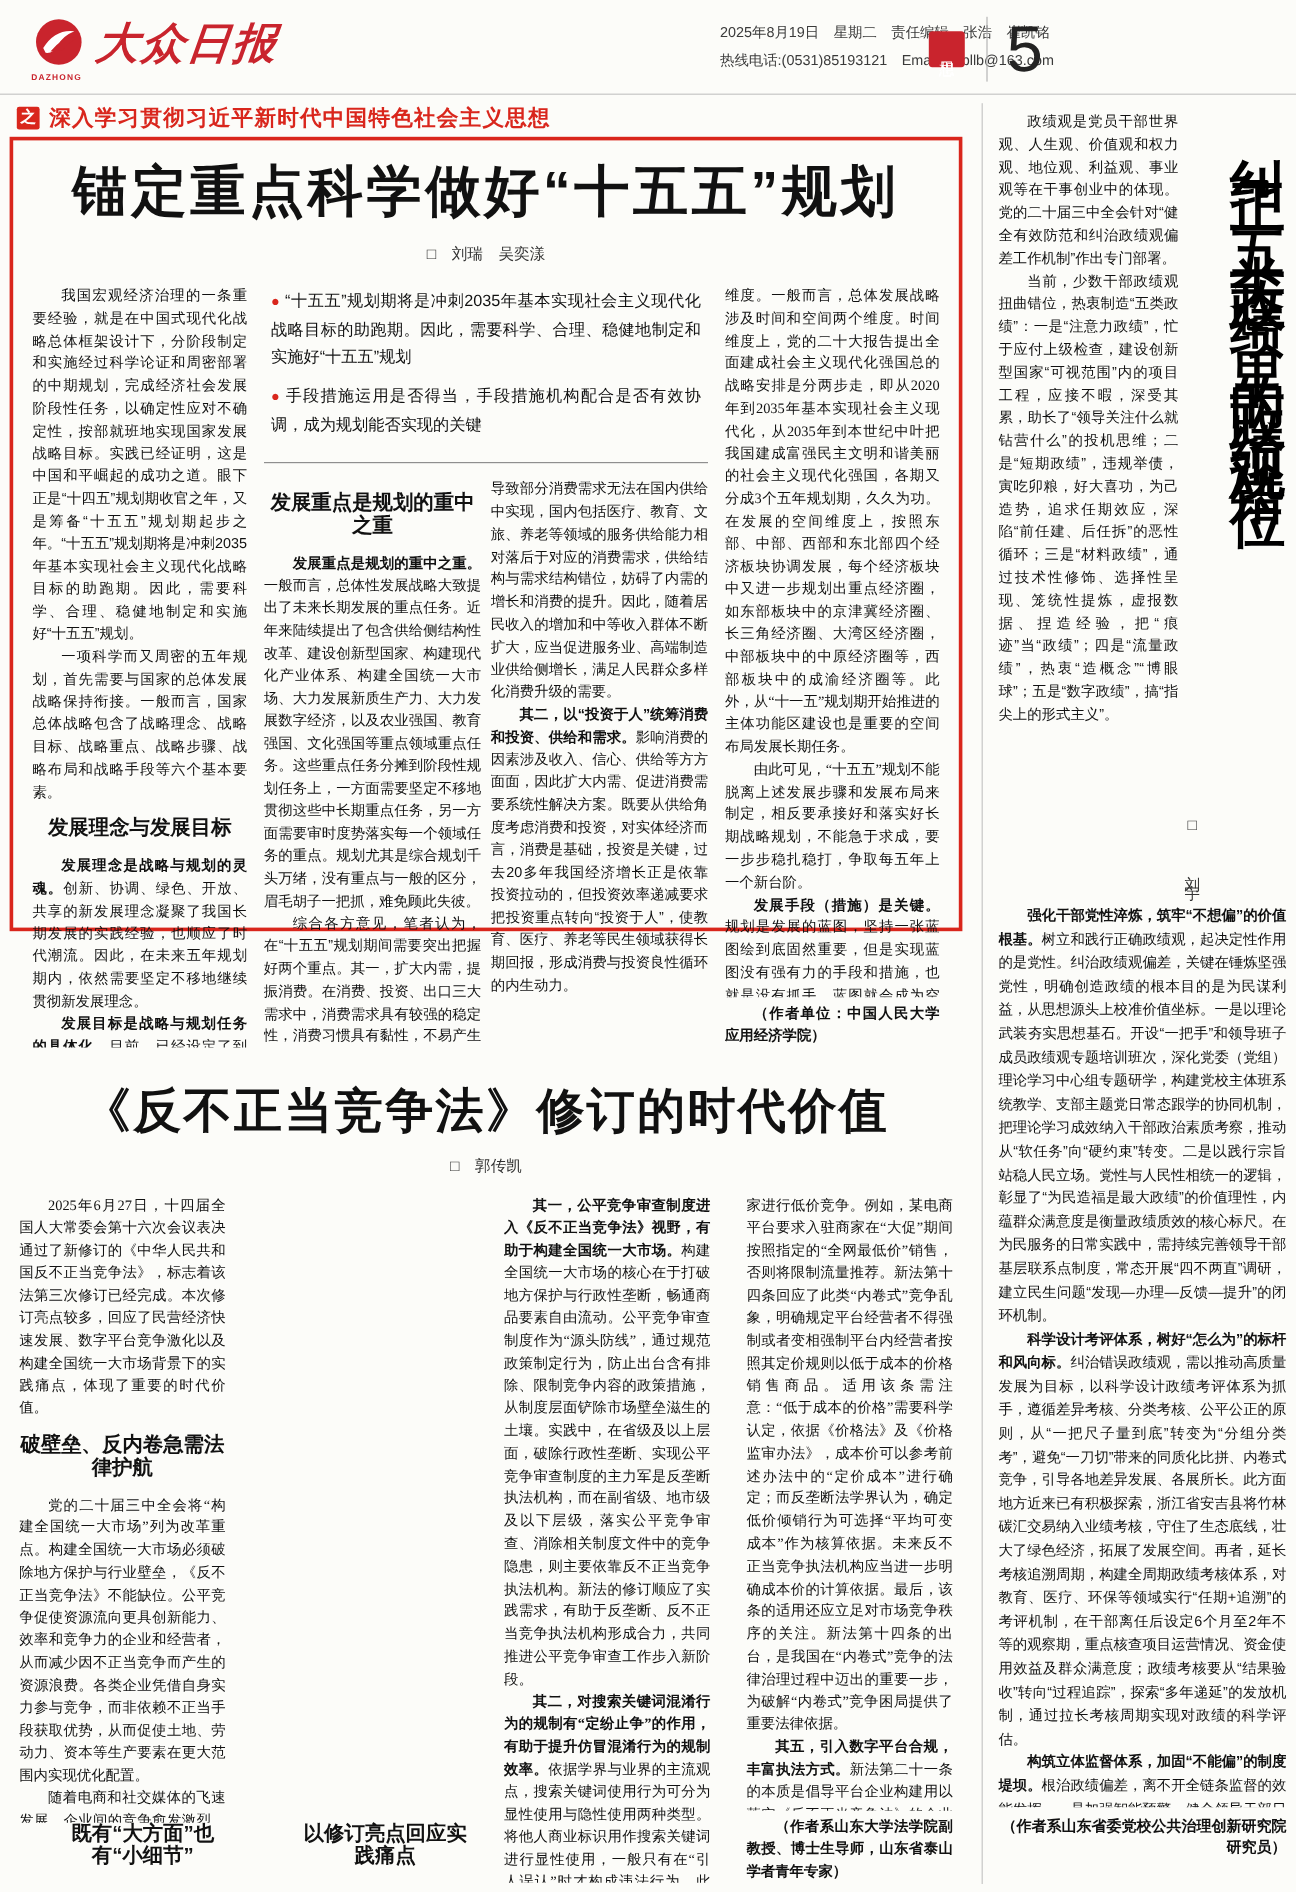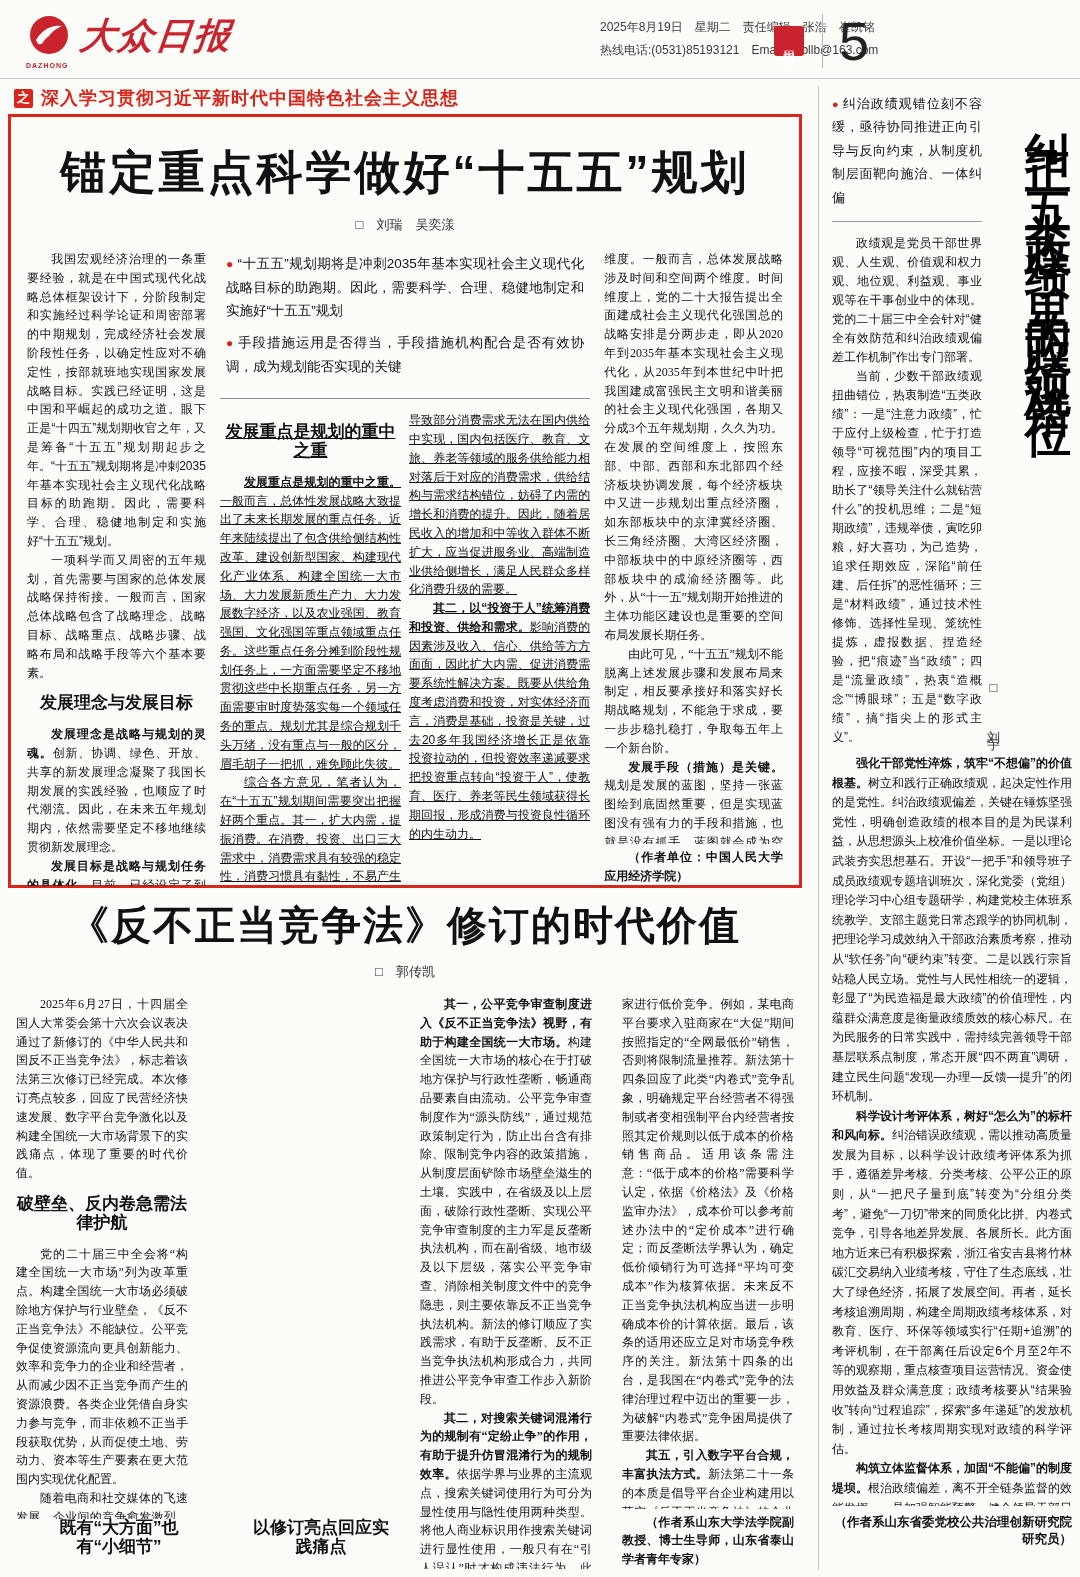--- a/index.html
+++ b/index.html
@@ -24,33 +24,33 @@
     writing-mode:vertical-rl;font-size:13px;line-height:1;letter-spacing:1px;}
   .section-div{width:1px;height:54px;background:#b5b5b5;margin:0 16px 0 18px;}
   .page-number{font-size:54px;color:#222;font-weight:400;}
   .header-rule{position:absolute;left:0;top:78px;width:1080px;border-top:1px solid #c6c6c6;}
   
   .banner{position:absolute;left:14px;top:86px;display:flex;align-items:center;gap:8px;}
   .banner-mark{width:19px;height:19px;background:#d9261c;color:#fff;border-radius:2px;
     display:flex;align-items:center;justify-content:center;font-size:13px;font-weight:bold;}
   .banner-text{color:#d9261c;font-weight:900;font-size:18px;letter-spacing:1px;}
   
-  .main-box{position:absolute;left:8px;top:114px;width:794px;height:774px;
-    border:3px solid #d9261c;box-sizing:border-box;padding:21px 16px;background:#fcfcf9;}
+  .main-box{position:absolute;left:8px;top:114px;width:794px;height:662px;
+    border:3px solid #d9261c;box-sizing:border-box;padding:8px 16px;background:#fcfcf9;}
   .headline{text-align:center;font-size:46px;font-weight:900;letter-spacing:3px;margin:4px 0 0;}
   .byline{text-align:center;font-size:13px;color:#333;margin-top:12px;}
   .main-body{display:flex;gap:14px;margin-top:16px;height:636px;}
   .ncol{font-size:12px;line-height:18.8px;text-align:justify;overflow:hidden;}
   .col1{flex:1 1 0;}
   .mid{flex:2.07 1 0;display:flex;flex-direction:column;}
   .col4{flex:1 1 0;display:flex;flex-direction:column;}
   .bullets{border-bottom:1px solid #8f8f8f;padding:2px 6px 12px;margin-bottom:12px;}
   .bullet{margin:0 0 8px;font-size:13.5px;line-height:1.75;text-align:justify;}
   .bullet .dot{color:#d9261c;margin-right:4px;font-size:12px;}
-  .mid-cols{display:flex;gap:8px;flex:1;overflow:hidden;text-decoration:underline;}
+  .mid-cols{display:flex;gap:8px;flex:1;overflow:hidden;}
   .mid-cols > div{flex:1 1 0;overflow:hidden;}
   .para{margin:0;text-indent:2em;}
   .noindent{text-indent:0;}
   .lead{font-weight:bold;}
   .subhead{text-align:center;font-weight:900;font-size:17px;margin:12px 0;text-indent:0;}
   .flow{flex:1 1 auto;overflow:hidden;font-family:Liberation Serif, serif;}
   .attr{margin:4px 0 0;font-weight:bold;text-indent:2em;}
   
   .article2{position:absolute;left:8px;top:898px;width:794px;box-sizing:border-box;padding:0 8px;}
   .a2-headline{text-align:center;font-size:40px;font-weight:900;letter-spacing:2px;margin:0;}
@@ -186,23 +186,22 @@
       <p class="attr">（作者系山东大学法学院副教授、博士生导师，山东省泰山学者青年专家）</p>
     </div>
 
   </div>
 </div>
 
 <div class="side-rule"></div>
 <div class="side">
   <div class="side-top">
     <div class="side-narrow">
-      <p class="side-bullet"><span class="dot">●</span><span>纠治政绩观错位刻不容缓，亟待协同推进正向引导与反向约束，从制度机制层面靶向施治、一体纠偏</span></p>
       <p class="para">政绩观是党员干部世界观、人生观、价值观和权力观、地位观、利益观、事业观等在干事创业中的体现。党的二十届三中全会针对“健全有效防范和纠治政绩观偏差工作机制”作出专门部署。</p>
-      <p class="para">当前，少数干部政绩观扭曲错位，热衷制造“五类政绩”：一是“注意力政绩”，忙于应付上级检查，忙于打造领导“可视范围”内的项目工程，应接不暇，深受其累，助长了“领导关注什么就钻营什么”的投机思维；二是“短期政绩”，违规举债，寅吃卯粮，好大喜功，为己造势，追求任期效应，深陷“前任建、后任拆”的恶性循环；三是“材料政绩”，通过技术性修饰、选择性呈现、笼统性提炼，虚报数据、捏造经验，把“痕迹”当“政绩”；四是“流量政绩”，热衷“造概念”“博眼球”；五是“数字政绩”，搞“指尖上的形式主义”。</p>
+      <p class="para">当前，少数干部政绩观扭曲错位，热衷制造“五类政绩”：一是“注意力政绩”，忙于应付上级检查，建设创新型国家“可视范围”内的项目工程，应接不暇，深受其累，助长了“领导关注什么就钻营什么”的投机思维；二是“短期政绩”，违规举债，寅吃卯粮，好大喜功，为己造势，追求任期效应，深陷“前任建、后任拆”的恶性循环；三是“材料政绩”，通过技术性修饰、选择性呈现、笼统性提炼，虚报数据、捏造经验，把“痕迹”当“政绩”；四是“流量政绩”，热衷“造概念”“博眼球”；五是“数字政绩”，搞“指尖上的形式主义”。</p>
     </div>
     <div class="side-hwrap">
       <div class="side-headline">纠正『五类政绩』里的政绩观错位</div>
       <div class="side-author">□　刘宇</div>
     </div>
   </div>
   <div class="side-full">
     <p class="para"><b class="lead">强化干部党性淬炼，筑牢“不想偏”的价值根基。</b><span>树立和践行正确政绩观，起决定性作用的是党性。纠治政绩观偏差，关键在锤炼坚强党性，明确创造政绩的根本目的是为民谋利益，从思想源头上校准价值坐标。一是以理论武装夯实思想基石。开设“一把手”和领导班子成员政绩观专题培训班次，深化党委（党组）理论学习中心组专题研学，构建党校主体班系统教学、支部主题党日常态跟学的协同机制，把理论学习成效纳入干部政治素质考察，推动从“软任务”向“硬约束”转变。二是以践行宗旨站稳人民立场。党性与人民性相统一的逻辑，彰显了“为民造福是最大政绩”的价值理性，内蕴群众满意度是衡量政绩质效的核心标尺。在为民服务的日常实践中，需持续完善领导干部基层联系点制度，常态开展“四不两直”调研，建立民生问题“发现—办理—反馈—提升”的闭环机制。</span></p>
     <p class="para"><b class="lead">科学设计考评体系，树好“怎么为”的标杆和风向标。</b><span>纠治错误政绩观，需以推动高质量发展为目标，以科学设计政绩考评体系为抓手，遵循差异考核、分类考核、公平公正的原则，从“一把尺子量到底”转变为“分组分类考”，避免“一刀切”带来的同质化比拼、内卷式竞争，引导各地差异发展、各展所长。此方面地方近来已有积极探索，浙江省安吉县将竹林碳汇交易纳入业绩考核，守住了生态底线，壮大了绿色经济，拓展了发展空间。再者，延长考核追溯周期，构建全周期政绩考核体系，对教育、医疗、环保等领域实行“任期+追溯”的考评机制，在干部离任后设定6个月至2年不等的观察期，重点核查项目运营情况、资金使用效益及群众满意度；政绩考核要从“结果验收”转向“过程追踪”，探索“多年递延”的发放机制，通过拉长考核周期实现对政绩的科学评估。</span></p>
     <p class="para"><b class="lead">构筑立体监督体系，加固“不能偏”的制度堤坝。</b><span>根治政绩偏差，离不开全链条监督的效能发挥。一是加强智能预警，健全领导干部日常管理预警处置机制，彻底铲除错误政绩观的滋生土壤，达到消除主观动机、压缩操作空间、提高违规成本的效果，切实推动政绩观纠偏扶正、激浊扬清，督促广大党员、干部创造更多经得起历史、时代和人民检验的真业绩、好政绩。</span></p>

